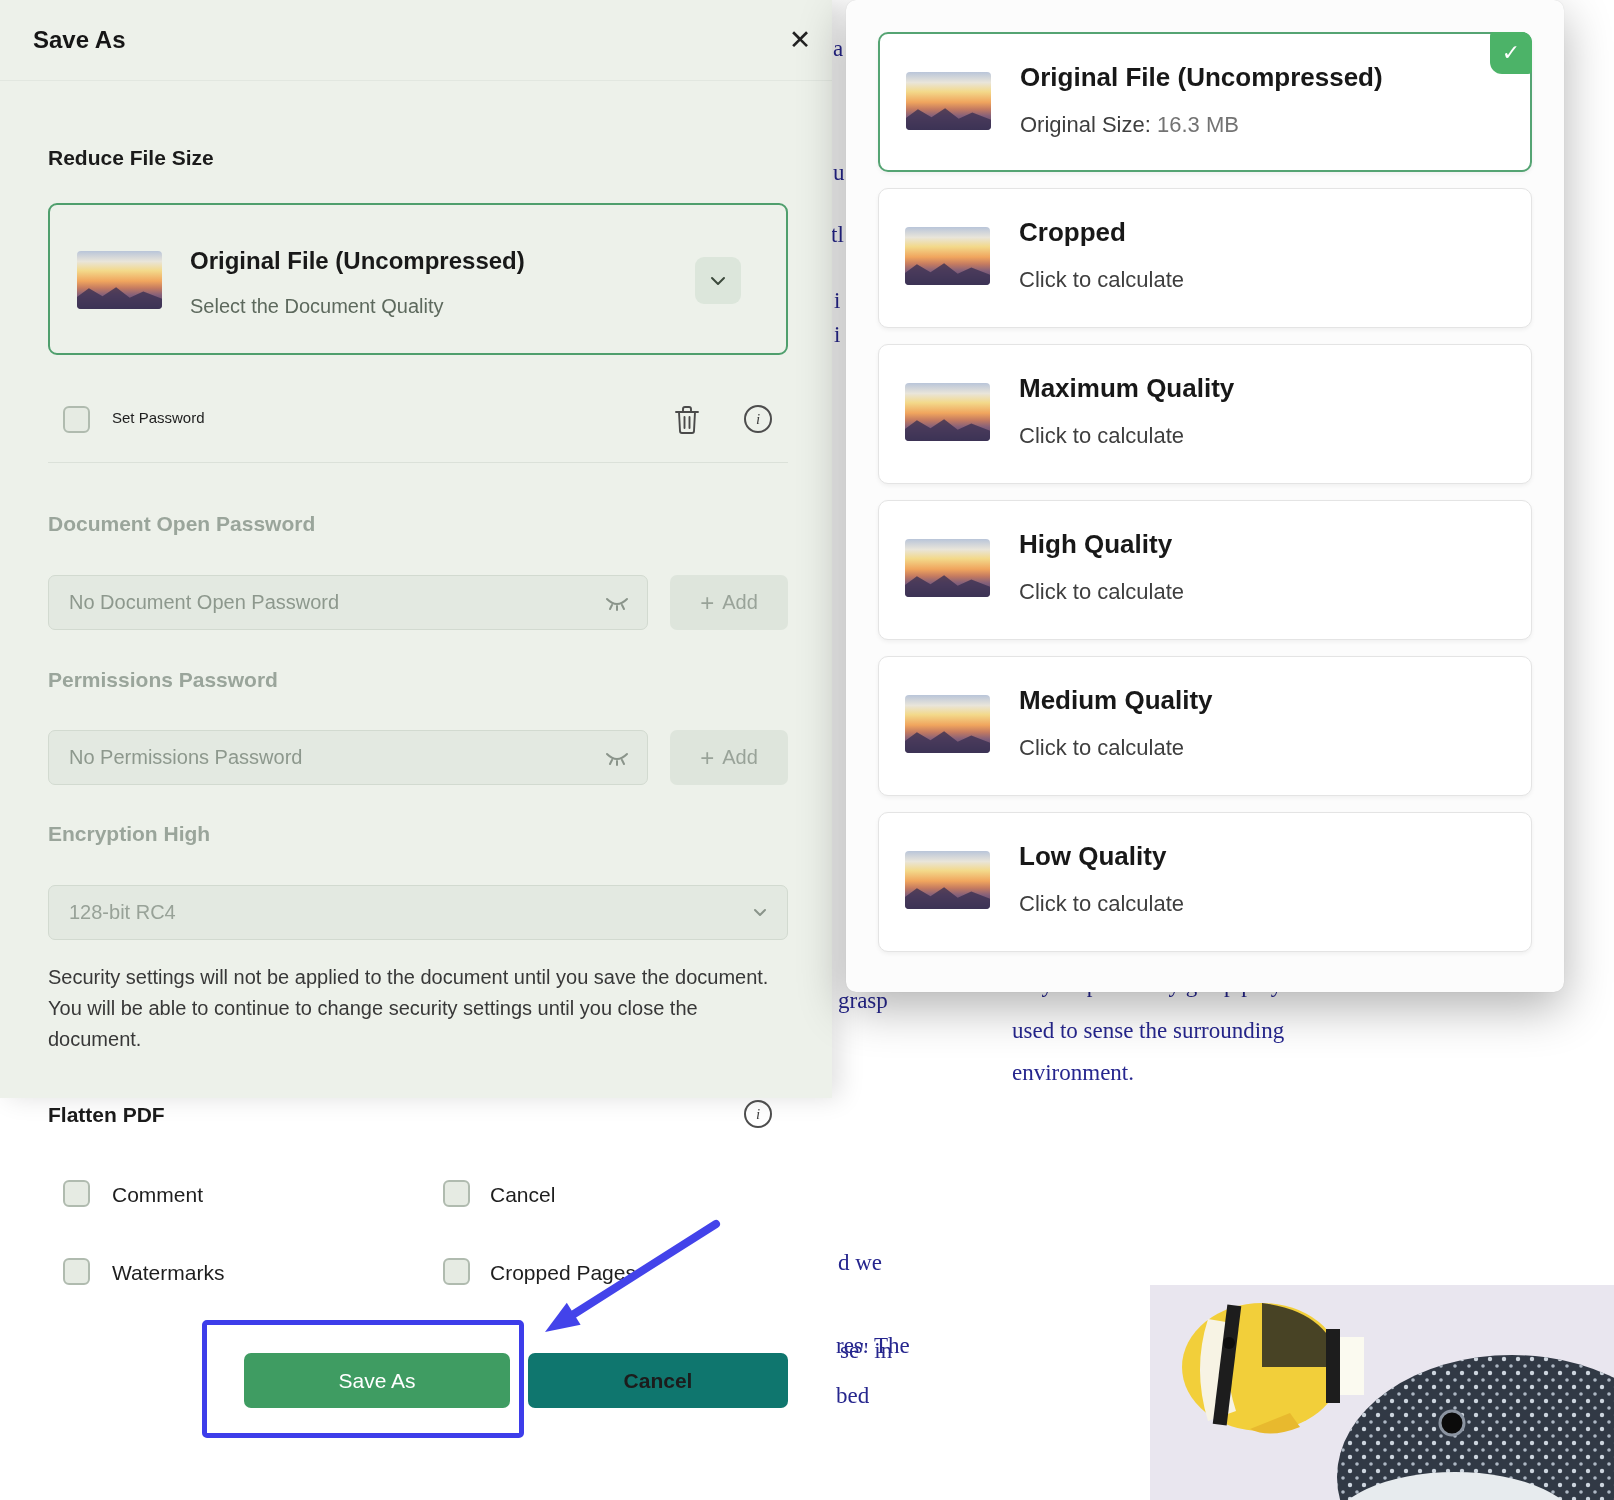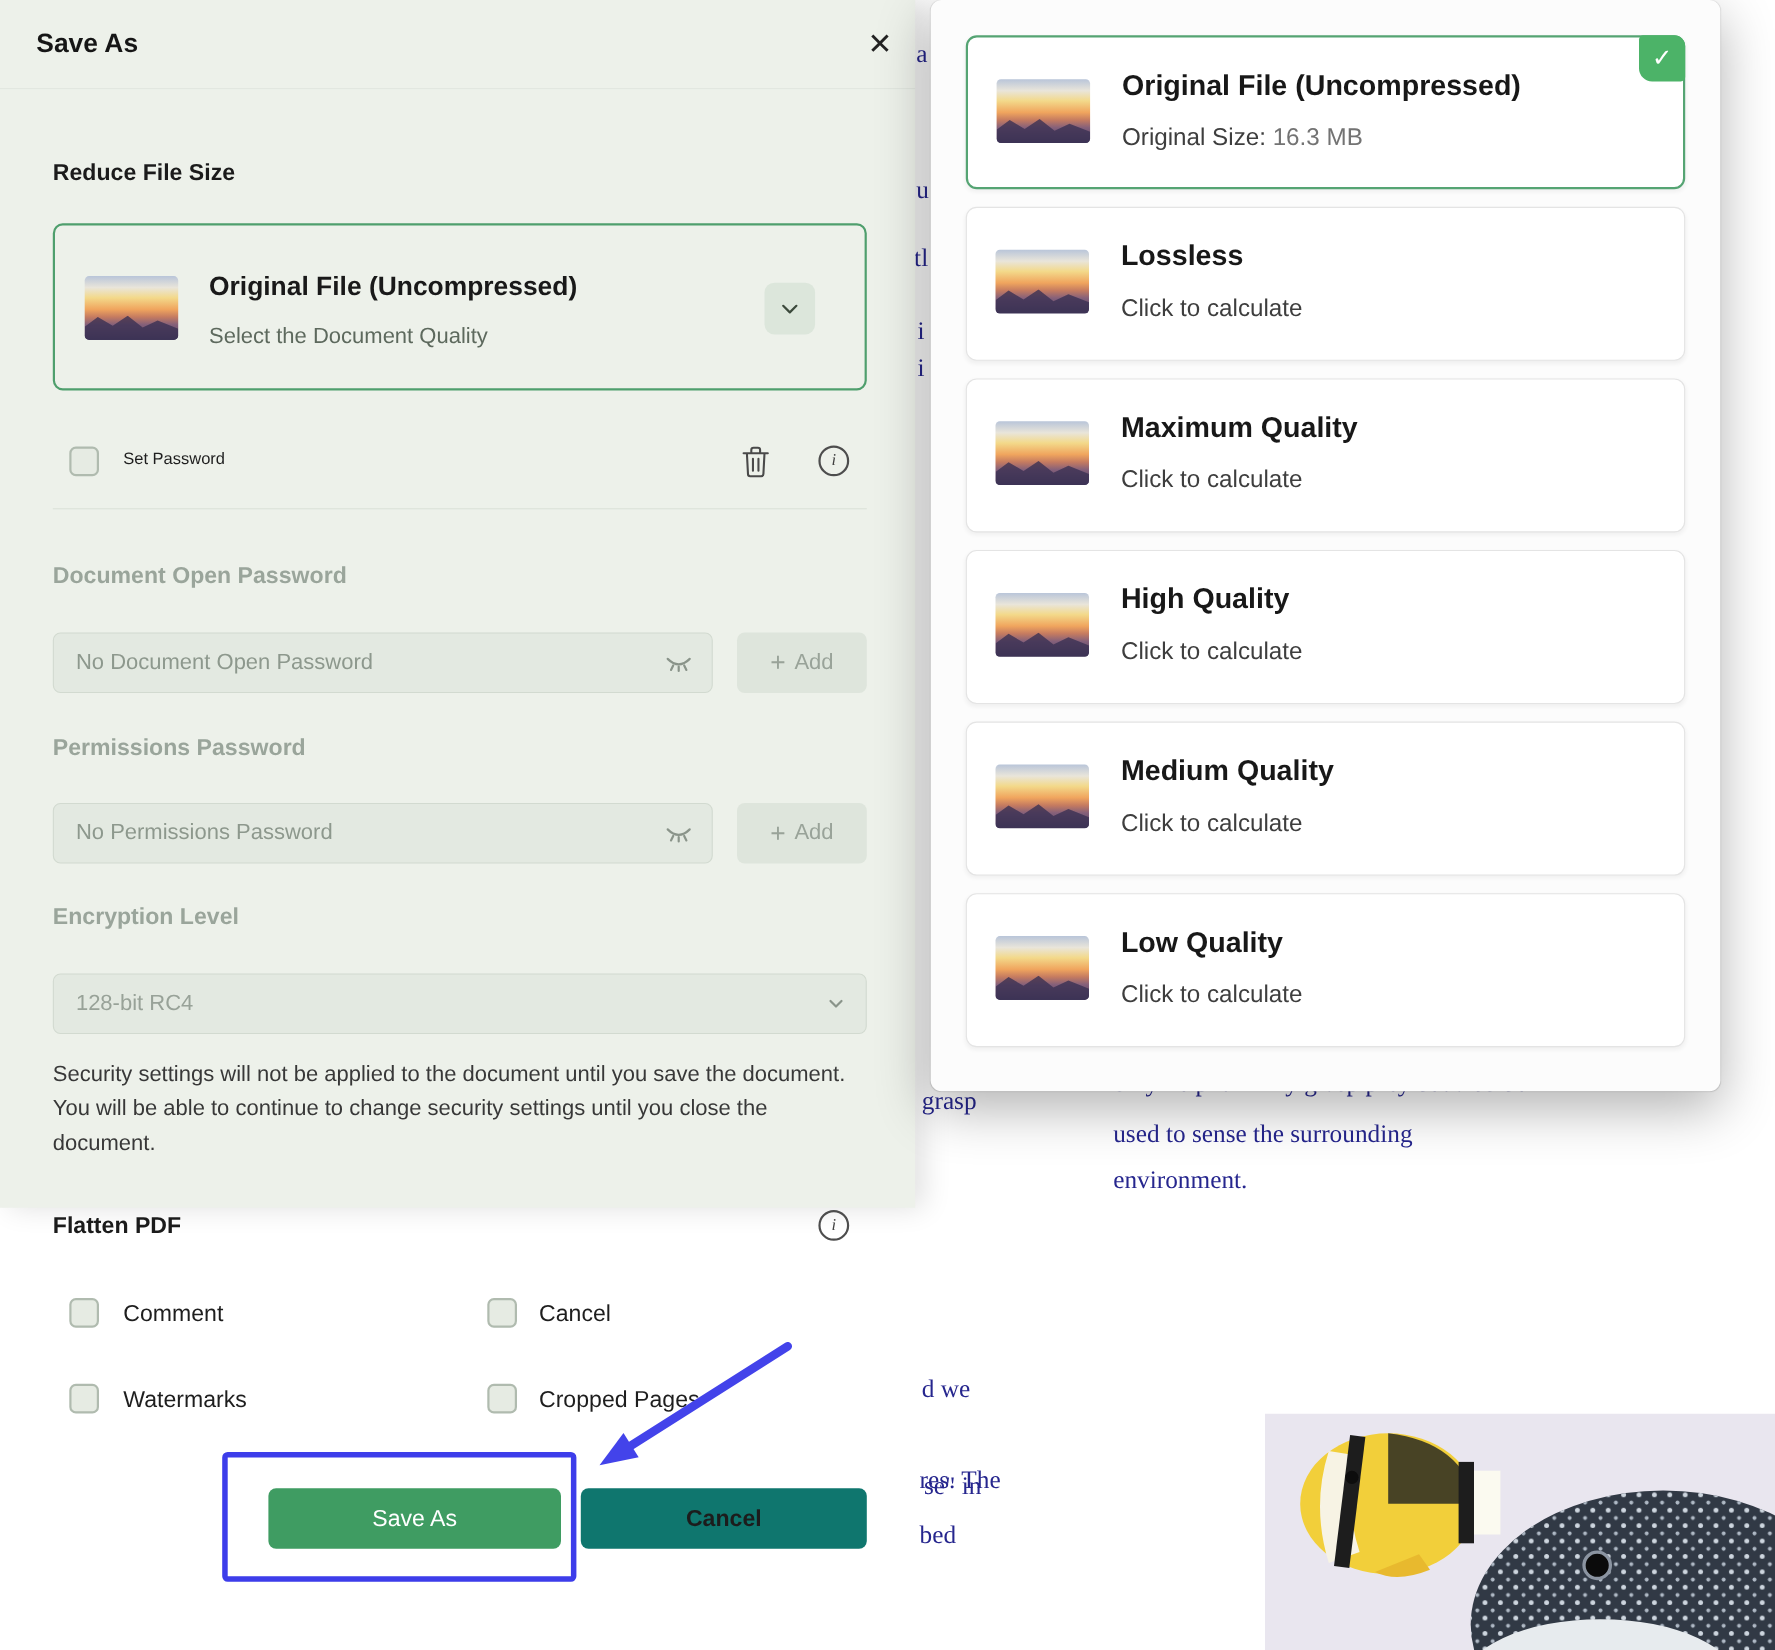--- a/index.html
+++ b/index.html
@@ -187,21 +187,21 @@
       <svg class="eye" width="24" height="16" viewBox="0 0 24 16">
         <path d="M2 3 Q12 13 22 3" fill="none" stroke="#8a948a" stroke-width="2" stroke-linecap="round"></path>
         <path d="M7 9 L5 13 M12 10 L12 14 M17 9 L19 13" fill="none" stroke="#8a948a" stroke-width="2" stroke-linecap="round"></path>
       </svg>
     </div>
     <button class="addbtn" style="top:730px;">
       <span class="plus">+</span>
       <span>Add</span>
     </button>
 
-    <div class="gray-label" style="top:822px;">Encryption Level</div>
+    <div class="gray-label" style="top:822px;">Encryption High</div>
     <div class="selectbox">
       <span>128-bit RC4</span>
       <svg width="14" height="9" viewBox="0 0 14 9">
         <path d="M2 2 L7 7 L12 2" fill="none" stroke="#8a948a" stroke-width="2" stroke-linecap="round" stroke-linejoin="round"></path>
       </svg>
     </div>
 
     <div class="note">Security settings will not be applied to the document until you save the document. You will be able to continue to change security settings until you close the document.</div>
 
     <div class="sec-heading flatten-head">Flatten PDF</div>
@@ -233,21 +233,21 @@
         <span>Original Size:</span>
         <span class="green">16.3 MB</span>
       </div>
       <div class="badge">
         <span>✓</span>
       </div>
     </div>
 
     <div class="qcard" style="top:188px;">
       <div class="thumb"></div>
-      <div class="qtitle">Lossless</div>
+      <div class="qtitle">Cropped</div>
       <div class="qsub">Click to calculate</div>
     </div>
 
     <div class="qcard" style="top:344px;">
       <div class="thumb"></div>
       <div class="qtitle">Maximum Quality</div>
       <div class="qsub">Click to calculate</div>
     </div>
 
     <div class="qcard" style="top:500px;">

